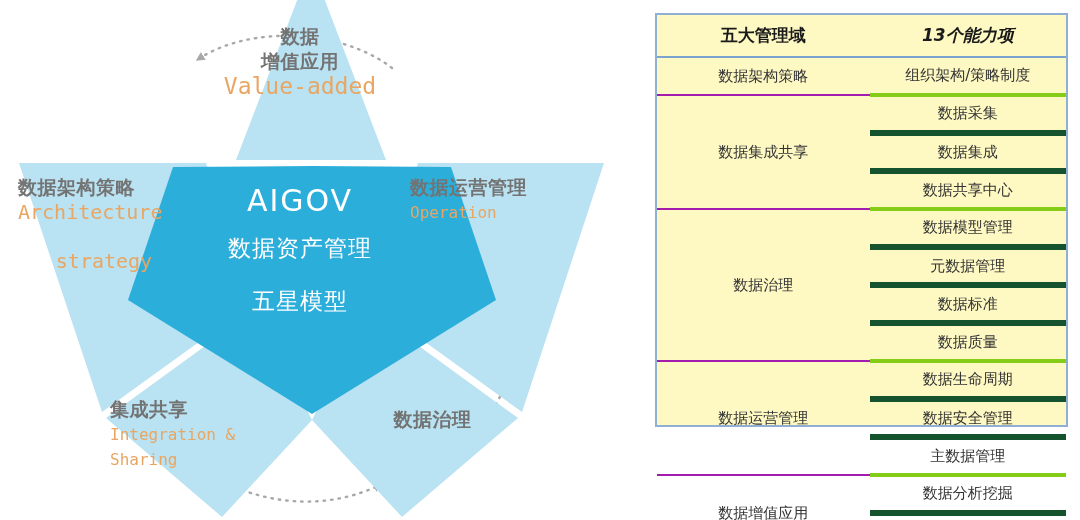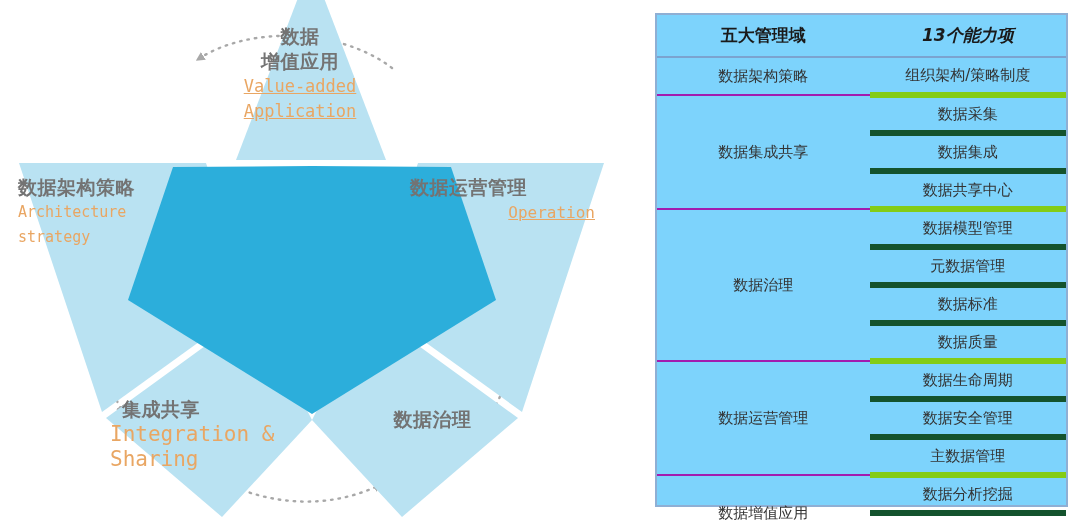--- a/index.html
+++ b/index.html
@@ -48,43 +48,43 @@
     color: #E9A663;
     white-space: nowrap;
     letter-spacing: 0px;
   }
 
   
   #label-top {
     left: 205px; top: 24px; width: 190px; text-align: center;
   }
   #label-top .cn { font-size: 19px; line-height: 25px; }
-  #label-top .en { font-size: 17px; line-height: 25px; text-decoration: underline; }
+  #label-top .en { font-size: 23px; line-height: 25px; }
 
   
   #label-left {
     left: 18px; top: 174px; width: 172px; text-align: left;
   }
   #label-left .cn { font-size: 19px; line-height: 26px; }
-  #label-left .en { font-size: 15px; line-height: 25px; display:block; }
-  #label-left .en.right { text-align: left; }
+  #label-left .en { font-size: 20px; line-height: 25px; display:block; }
+  #label-left .en.right { text-align: center; margin-top: 24px; }
 
   
   #label-right {
     left: 410px; top: 174px; width: 185px; text-align: left;
   }
   #label-right .cn { font-size: 19px; line-height: 26px; }
-  #label-right .en { font-size: 16px; line-height: 25px; display:block; text-align:right;text-decoration:underline; }
+  #label-right .en { font-size: 16px; line-height: 25px; display:block; text-align:left; }
 
   
   #label-bl {
     left: 110px; top: 396px; width: 185px; text-align: left;
   }
-  #label-bl .cn { font-size: 19px; line-height: 26px; margin-left: 12px; }
-  #label-bl .en { font-size: 21px; line-height: 25px; display:block; }
+  #label-bl .cn { font-size: 19px; line-height: 26px; }
+  #label-bl .en { font-size: 16px; line-height: 25px; display:block; }
 
   
   #label-br {
     left: 345px; top: 406px; width: 175px; text-align: center;
   }
   #label-br .cn { font-size: 19px; line-height: 26px; }
   #label-br .en { font-size: 16px; line-height: 25px; display:block; }
 
   
   #center-text {
@@ -109,24 +109,24 @@
     line-height: 53px;
     display: block;
   }
 
   
   #table-panel {
     position: absolute;
     left: 655px;
     top: 13px;
     width: 413px;
-    height: 494px;
+    height: 414px;
     box-sizing: border-box;
     border: 2px solid #8FAFD4;
-    background: #7dd3fc;
+    background: #fef9c3;
   }
   #cap-table {
     width: 100%;
     height: 100%;
     border-collapse: collapse;
     table-layout: fixed;
   }
   #cap-table td, #cap-table th {
     box-sizing: border-box;
     text-align: center;
@@ -151,21 +151,21 @@
     border-top: 2px solid #a21caf;
   }
   td.domain.first { border-top: none; }
 
   
   td.item {
     font-size: 15px;
     height: 38px;
   }
   td.item.group-start {
-    border-top: 6px solid #84cc16;
+    border-top: 4px solid #84cc16;
   }
   td.item.sub {
     border-top: 6px solid #14532d;
   }
   td.item.first-row {
     border-top: none;
     margin-top: 12px;
   }
 </style>
 </head>
@@ -200,26 +200,30 @@
       <polygon points="604,163 418,163 371,303 522,412"></polygon>
 
       <polygon points="106,418 256,309 312,420 222,517"></polygon>
 
       <polygon points="518,418 368,309 312,420 402,517"></polygon>
     </g>
 
     <polygon points="312,166 451,167 496,300 312,414 128,300 173,167" fill="#2CAEDB"></polygon>
   </svg>
 
+  <div id="center-text">
+    <span class="brand">AIGOV</span>
+    <span class="l1">数据资产管理</span>
+    <span class="l2">五星模型</span>
+  </div>
 
   <div class="star-label" id="label-top">
     <div class="cn">数据</div>
     <div class="cn">增值应用</div>
     <div class="en">Value-added</div>
-    <div class="en">Application</div>
   </div>
 
   <div class="star-label" id="label-left">
     <div class="cn">数据架构策略</div>
     <div class="en">Architecture</div>
     <div class="en right">strategy</div>
   </div>
 
   <div class="star-label" id="label-right">
     <div class="cn">数据运营管理</div>

